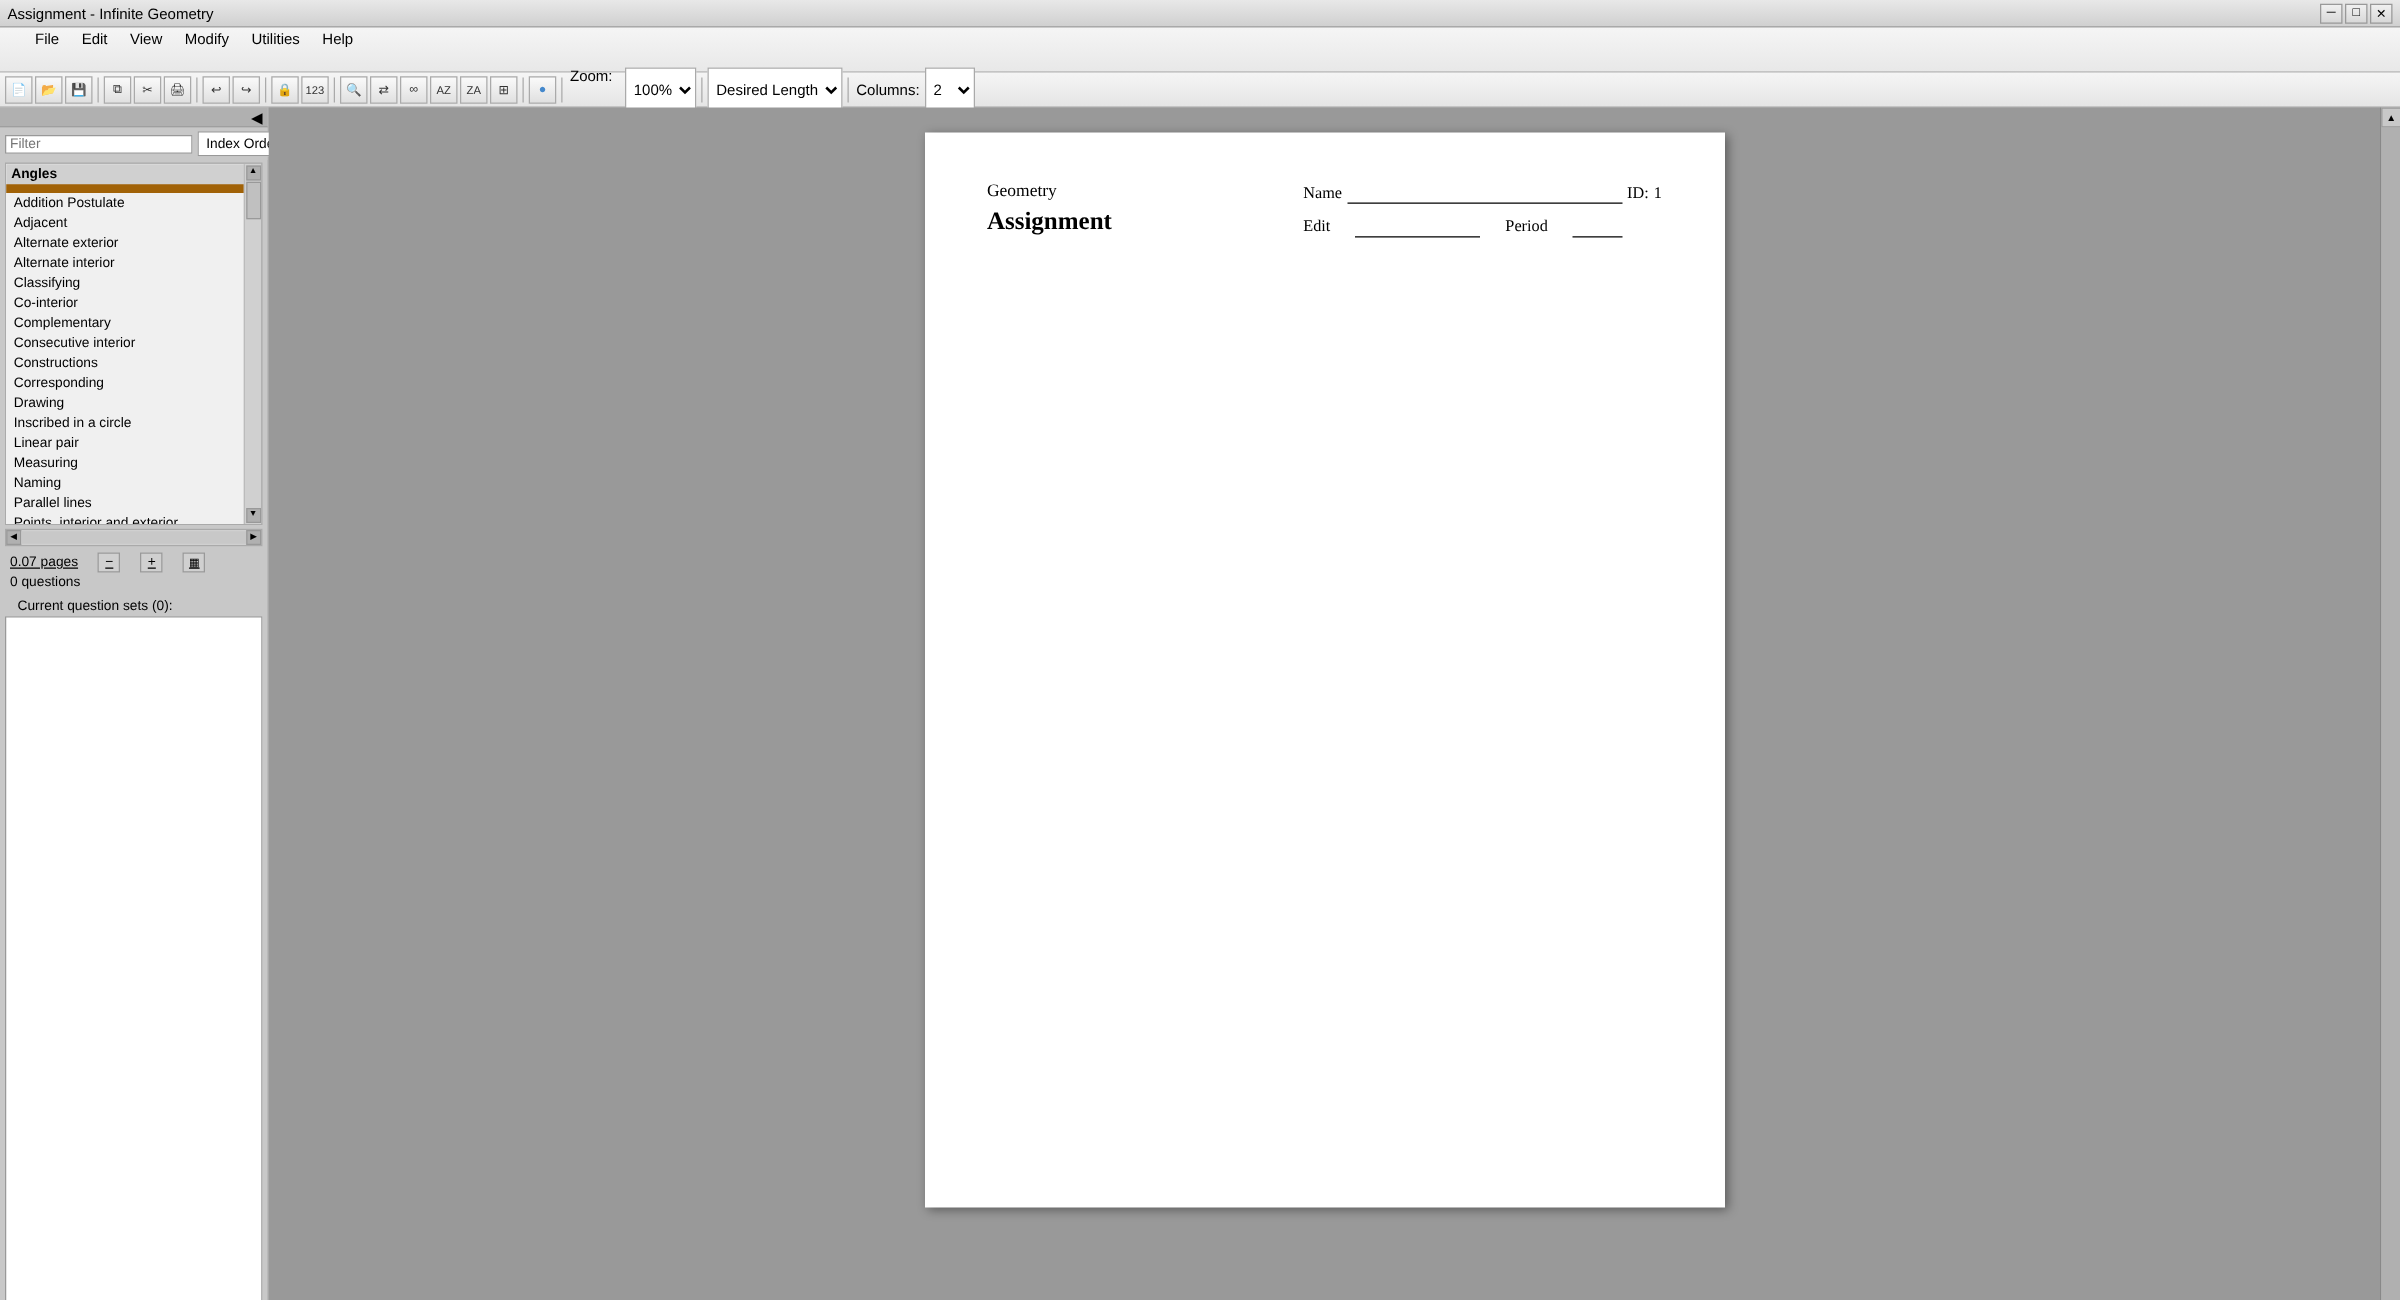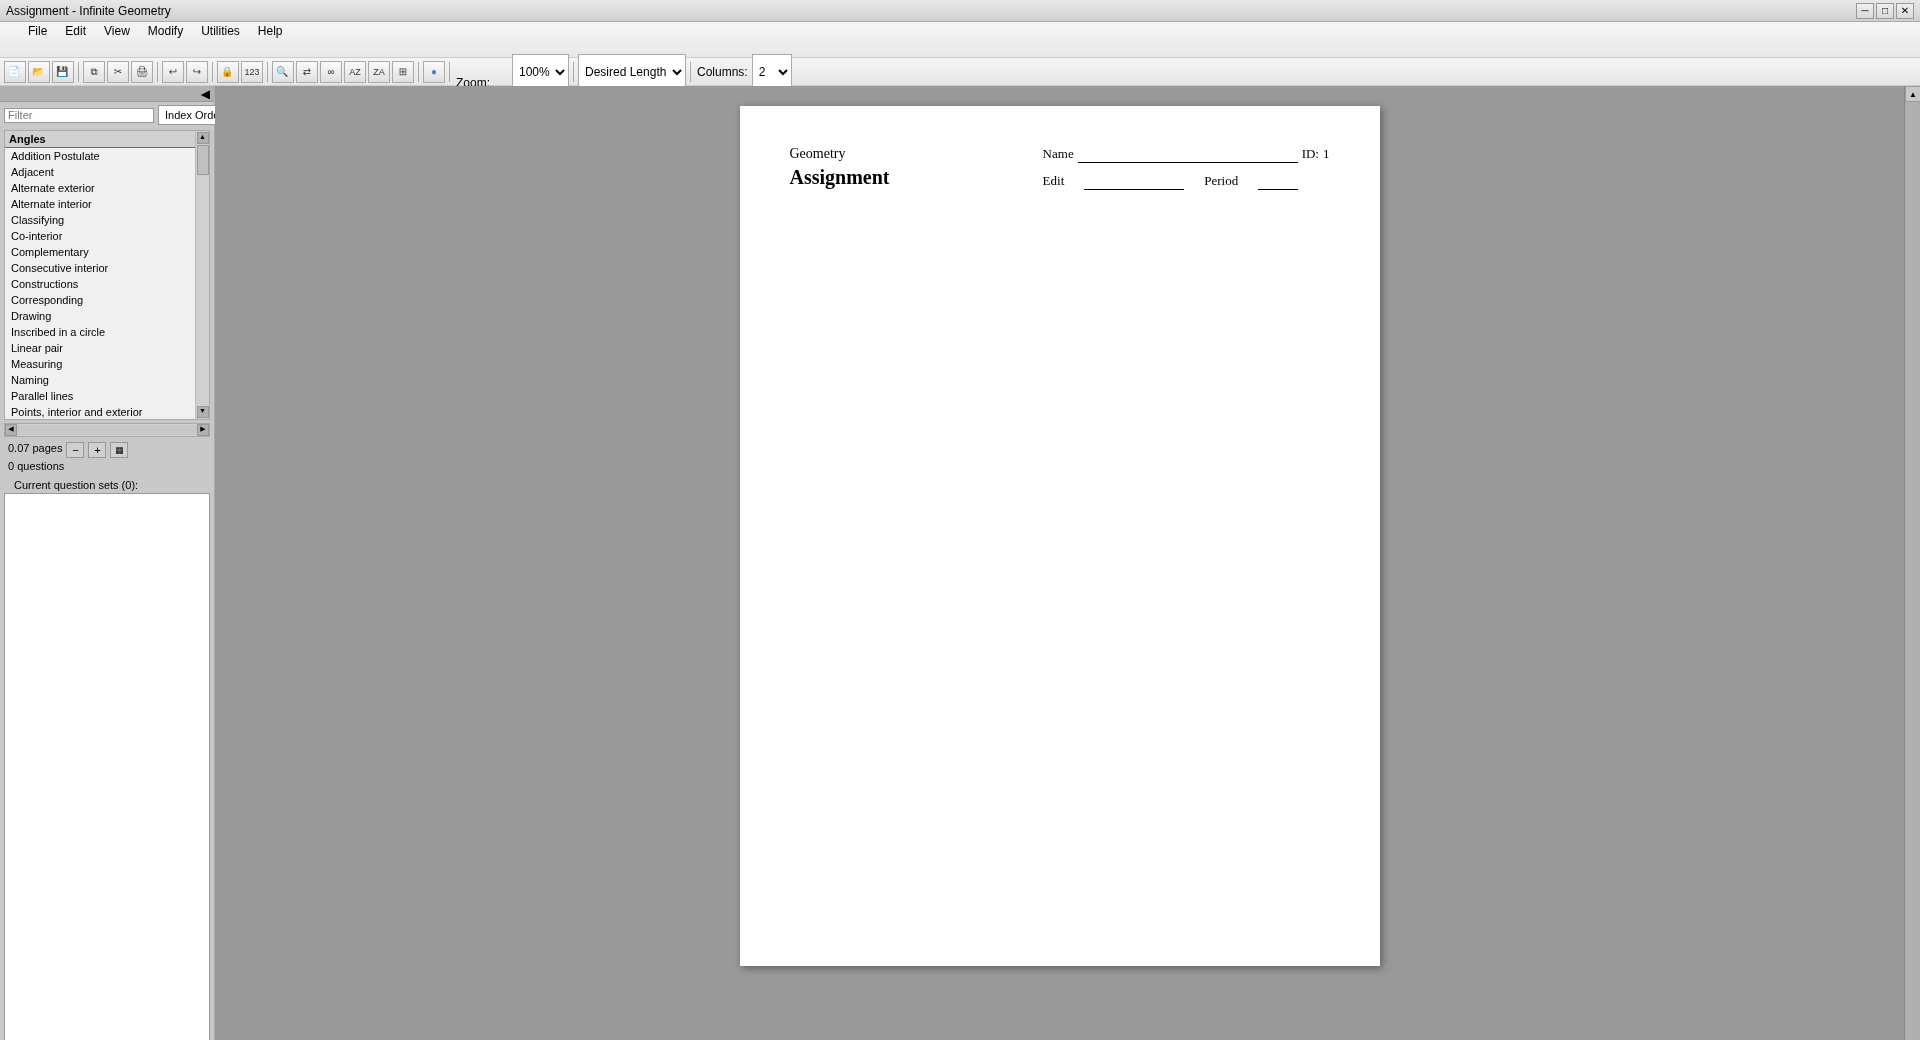--- a/index.html
+++ b/index.html
@@ -66,21 +66,21 @@
     }
     .toolbar-separator { width: 1px; height: 20px; background: #aaa; margin: 0 2px; }
     .toolbar-label { font-size: 12px; color: #000; margin: 0 2px; }
     .toolbar-select {
       height: 36px;
       font-size: 12px;
       border: 1px solid #aaa;
       background: #fff;
       padding: 0 2px;
     }
-    .toolbar-zoom { display: flex; align-items: flex-end; gap: 20px; font-size: 12px; }
+    .toolbar-zoom { display: flex; align-items: flex-start; gap: 8px; font-size: 12px; }
 
     
     .main-layout {
       display: flex;
       height: calc(1040px - 22px - 20px - 28px);
     }
 
     
     .left-panel {
       width: 215px;
@@ -135,21 +135,21 @@
       flex: 1;
       overflow-y: auto;
       max-height: 290px;
       position: relative;
     }
     .category-header {
       background: #d0d0d0;
       padding: 2px 4px;
       font-size: 11px;
       font-weight: bold;
-      border-bottom: 1px solid #a16207;
+      border-bottom: 7px solid #a16207;
       display: flex;
       align-items: center;
       justify-content: space-between;
     }
     .list-item {
       padding: 2px 6px;
       font-size: 11px;
       cursor: pointer;
       color: #000;
       white-space: nowrap;
@@ -157,21 +157,21 @@
 
     
     .stats-area {
       padding: 4px 8px;
       font-size: 11px;
       color: #000;
       display: flex;
       flex-direction: column;
       gap: 2px;
     }
-    .stats-row { display: flex; align-items: flex-start; gap: 4px; }
+    .stats-row { display: flex; align-items: center; gap: 16px; text-decoration: underline; }
     .stats-btn {
       width: 18px; height: 16px;
       background: #d0d0d0;
       border: 1px solid #999;
       font-size: 11px;
       cursor: pointer;
       display: flex; align-items: center; justify-content: center;
     }
     .stats-icon {
       width: 18px; height: 16px;

